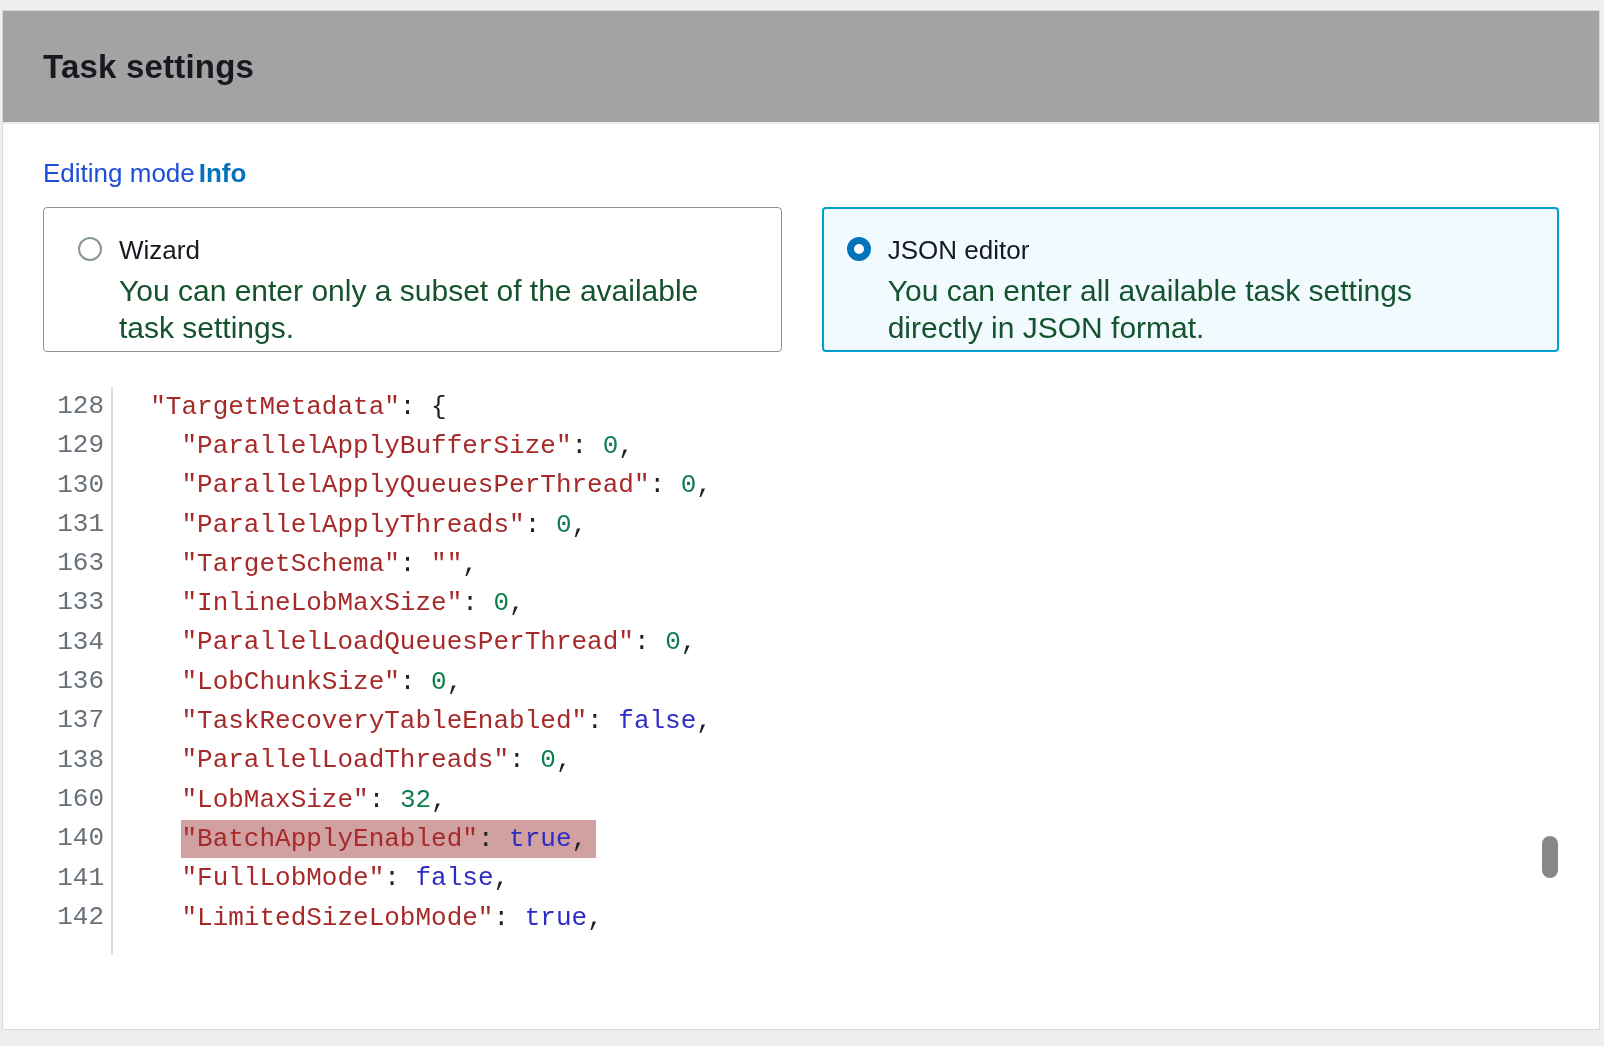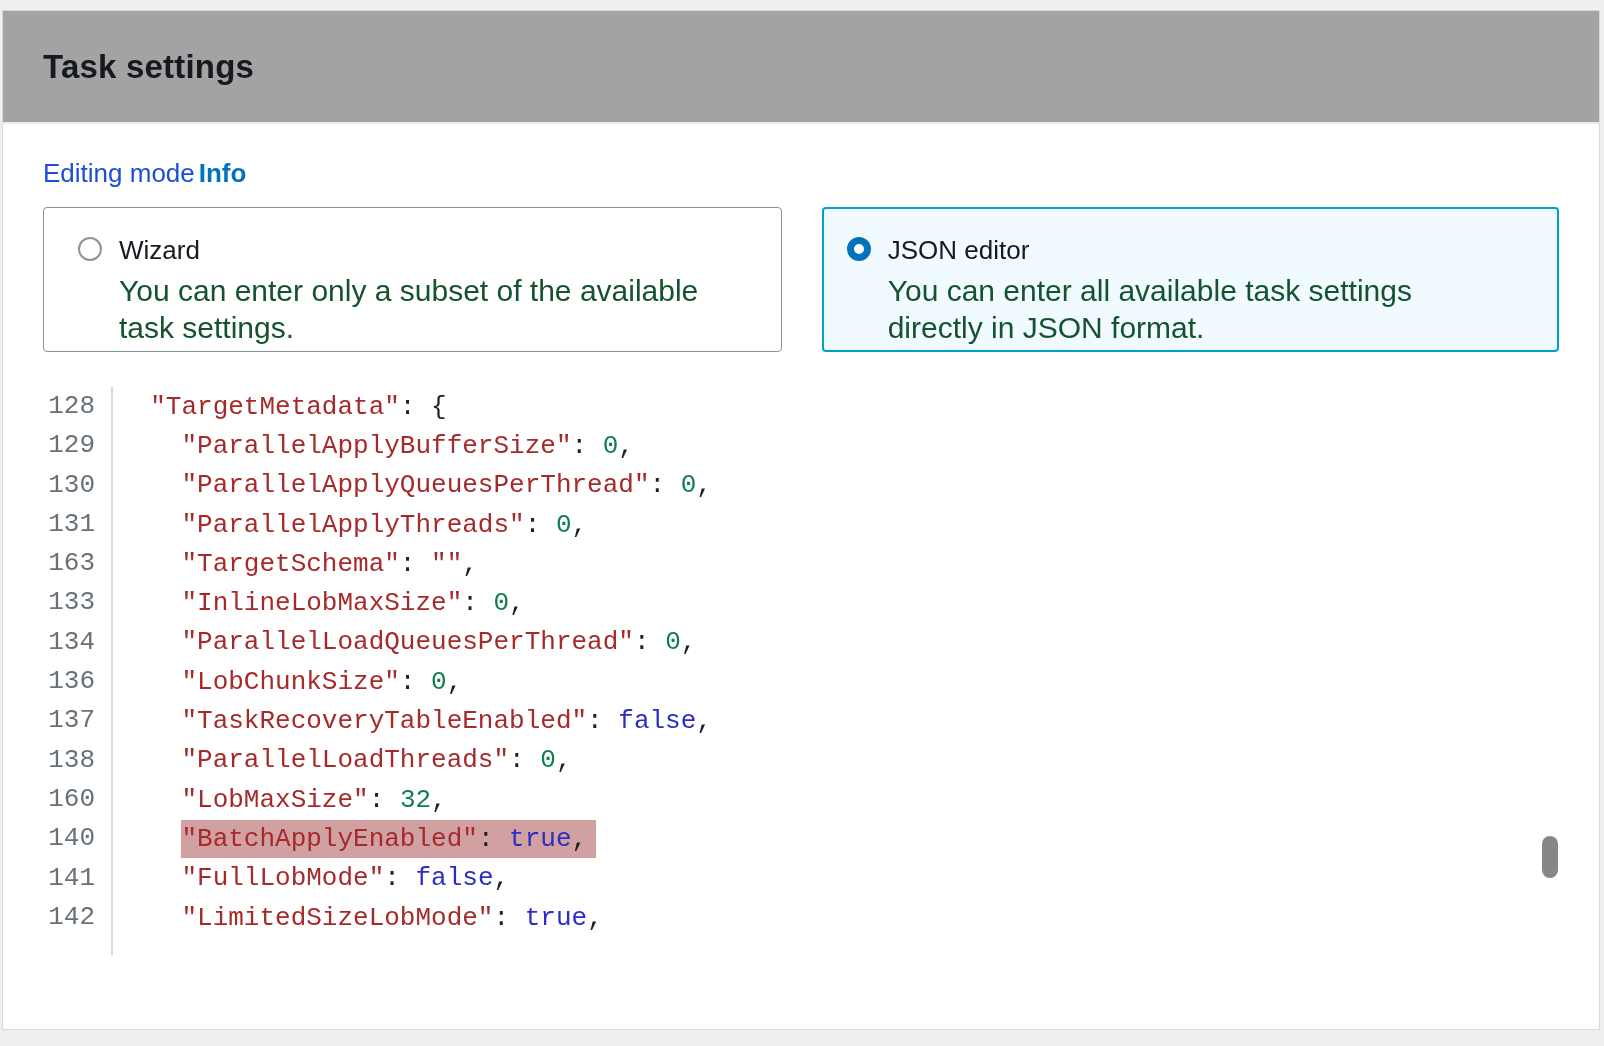--- a/index.html
+++ b/index.html
@@ -38,21 +38,21 @@
   .radio.checked { border:7px solid #0073bb; }
   .tile-text { margin-left:17px; }
   .tile-label { font-size:26px; color:#16191f; line-height:32px; }
   .tile-desc { margin-top:6px; font-size:30px; color:#14532d; line-height:37px; max-width:600px; }
 
   .editor { margin-top:35px; position:relative; font-family:"Liberation Mono","DejaVu Sans Mono",monospace; font-size:26px; }
   .code-row { display:flex; height:39.3px; align-items:center; }
   .code-row.spacer { height:18px; }
   .ln {
     width:110px; flex:0 0 110px; align-self:stretch;
-    text-align:right; padding-right:16px; color:#687078;
+    text-align:right; padding-right:7px; color:#687078;
     border-right:2px solid #d9dbdb; line-height:39.3px;
   }
   .code { white-space:pre; padding-left:6px; color:#1c2024; }
   .t-str  { color:#a62a2a; }
   .t-num  { color:#0f7d4e; }
   .t-bool { color:#2d2dc4; }
   .t-p    { color:#1c2024; }
   .hl { background:#d1a0a0; padding:4px 9px 4px 0; }
 
   .scroll-thumb {

